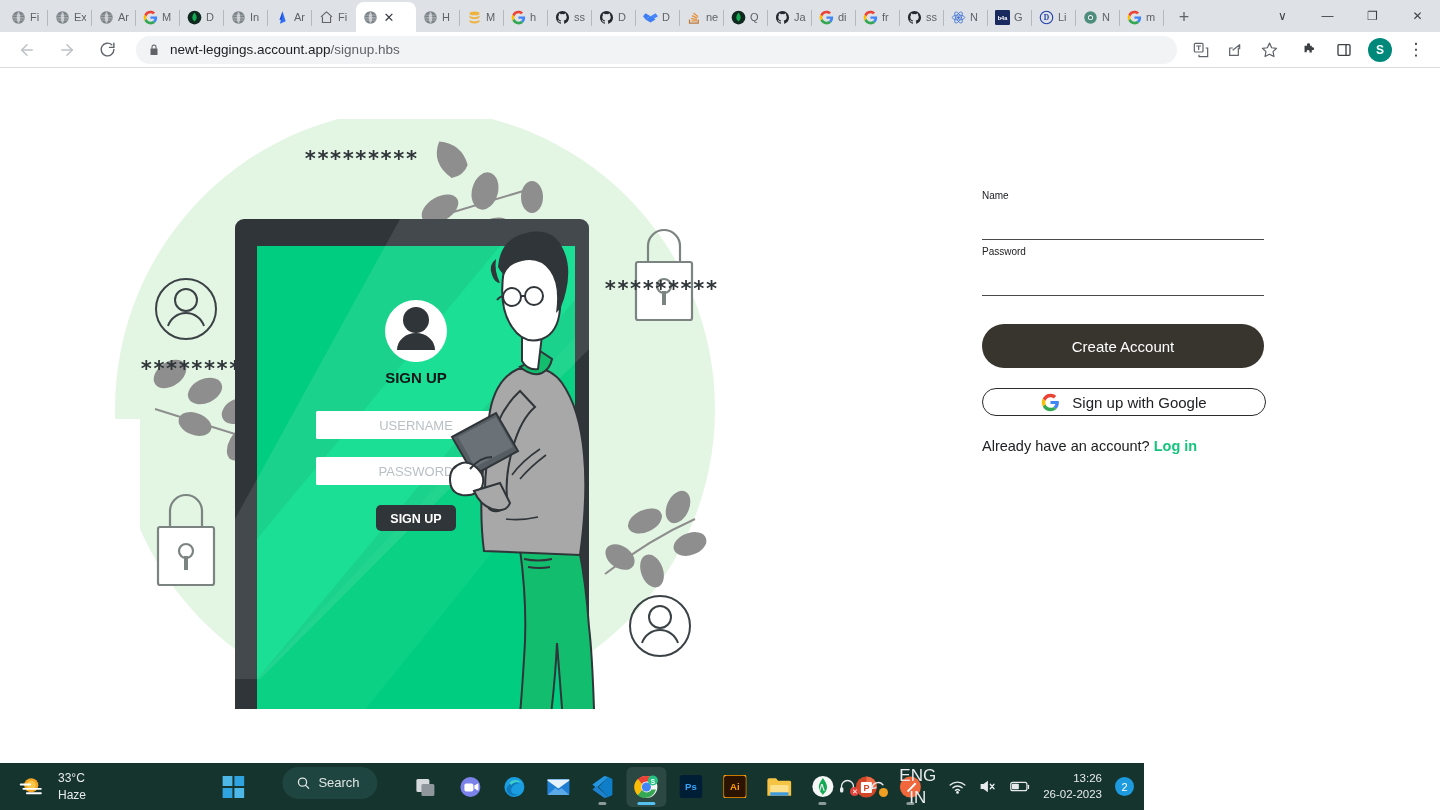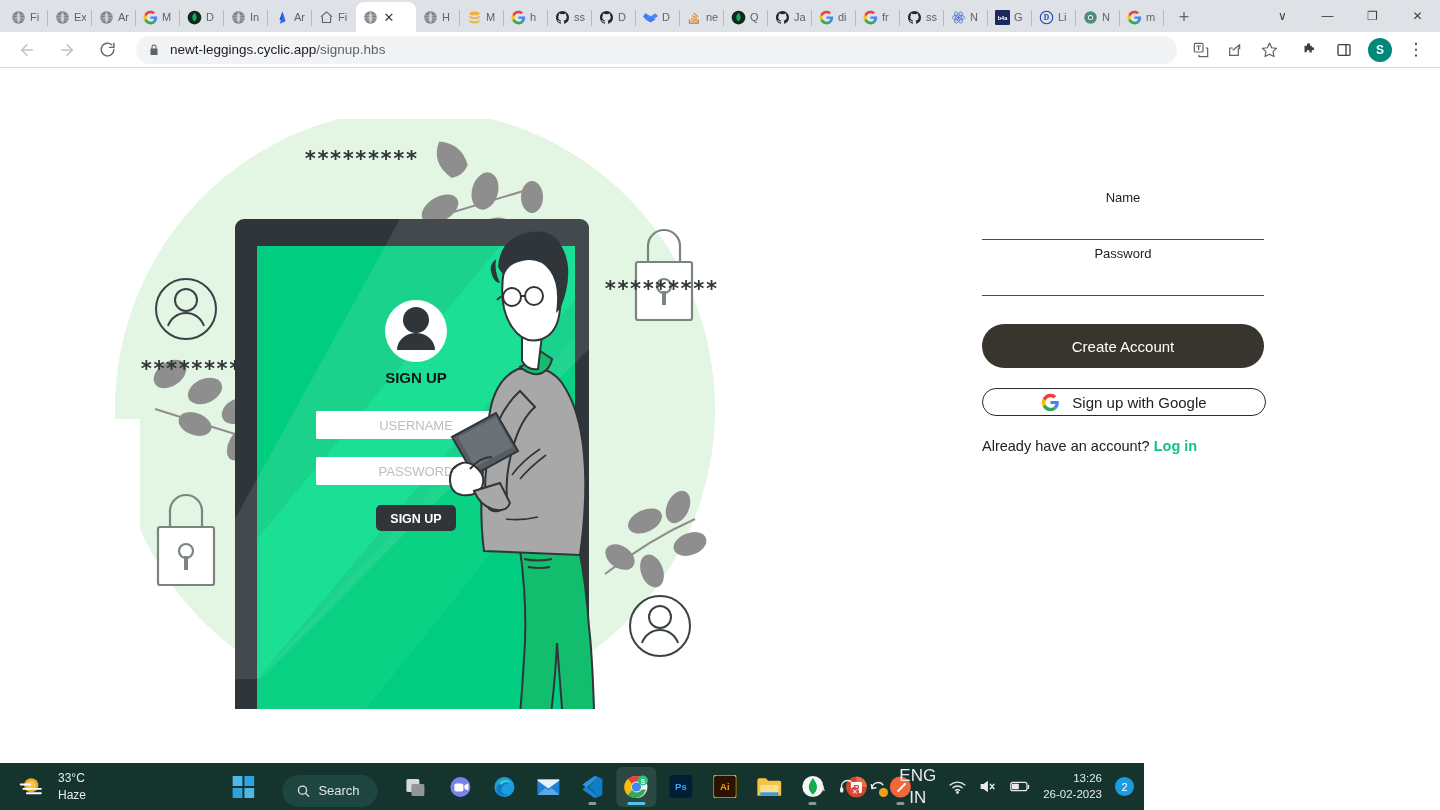--- a/index.html
+++ b/index.html
@@ -108,21 +108,21 @@
     position: absolute; left: 982px; top: 115px;
     width: 282px;
   }
   .field {
     height: 56px; border-bottom: 1px solid #4a4a4a;
     display: flex; align-items: flex-start; padding-top: 6px;
   }
   .field-input {
     width: 100%; border: none; outline: none; background: transparent;
     font-family: "Liberation Sans", sans-serif;
-    font-size: 13px; color: #15803d; padding: 0; text-align: center;
+    font-size: 10px; color: #15803d; padding: 0;
   }
   .field-input::placeholder { color: #202124; opacity: 1; }
   .btn-primary {
     margin-top: 28px; width: 282px; height: 44px;
     background: #38352f; color: #ffffff; border: none; border-radius: 22px;
     font-family: "Liberation Sans", sans-serif; font-size: 15px;
     display: flex; align-items: center; justify-content: center;
   }
   .btn-google {
     margin-top: 20px; width: 284px; height: 28px;
@@ -143,21 +143,21 @@
     background: #15342e;
     display: flex; align-items: center;
   }
   .weather {
     display: flex; align-items: center; gap: 10px;
     margin-left: 18px; width: 200px;
   }
   .weather-text { font-size: 12px; color: #e8eaed; line-height: 1.35; }
   .tb-center {
     position: absolute; left: 50%; transform: translateX(-50%);
-    display: flex; align-items: flex-end; gap: 11px;
+    display: flex; align-items: flex-start; gap: 21px;
   }
   .tb-item {
     width: 40px; height: 40px; border-radius: 6px;
     display: flex; align-items: center; justify-content: center;
     position: relative;
   }
   .tb-item.active { background: rgba(255,255,255,0.10); }
   .tb-underline {
     position: absolute; bottom: 2px; left: 50%; transform: translateX(-50%);
     height: 3px; border-radius: 2px; background: #8a9a97;
@@ -477,21 +477,21 @@
           <path d="M21 12a9 9 0 1 1-3-6.7"></path>
           <polyline points="21 3 21 9 15 9"></polyline>
         </svg>
     </div>
     <div class="omnibox">
       <span style="display:flex;">
         <svg width="12" height="12" viewBox="0 0 24 24" fill="#5f6368">
             <path d="M12 1a5 5 0 0 0-5 5v3H6a1 1 0 0 0-1 1v11a1 1 0 0 0 1 1h12a1 1 0 0 0 1-1V10a1 1 0 0 0-1-1h-1V6a5 5 0 0 0-5-5zm0 2a3 3 0 0 1 3 3v3H9V6a3 3 0 0 1 3-3z"></path>
           </svg>
       </span>
-      <span class="omni-url"><span>newt-leggings.cyclic.app</span><span class="path">/signup.hbs</span></span>
+      <span class="omni-url"><span>newt-leggings.account.app</span><span class="path">/signup.hbs</span></span>
     </div>
     <div class="tool-icon">
       <svg width="16" height="16" viewBox="0 0 24 24" fill="none" stroke="currentColor" stroke-width="1.8">
           <rect x="2" y="2" width="13" height="13" rx="1.5"></rect>
           <path d="M9 19v3h13V9h-3"></path>
           <path d="M5 6h7M8.5 6v6"></path>
         </svg>
     </div>
     <div class="tool-icon">
       <svg width="16" height="16" viewBox="0 0 24 24" fill="none" stroke="currentColor" stroke-width="1.8" stroke-linecap="round" stroke-linejoin="round">

